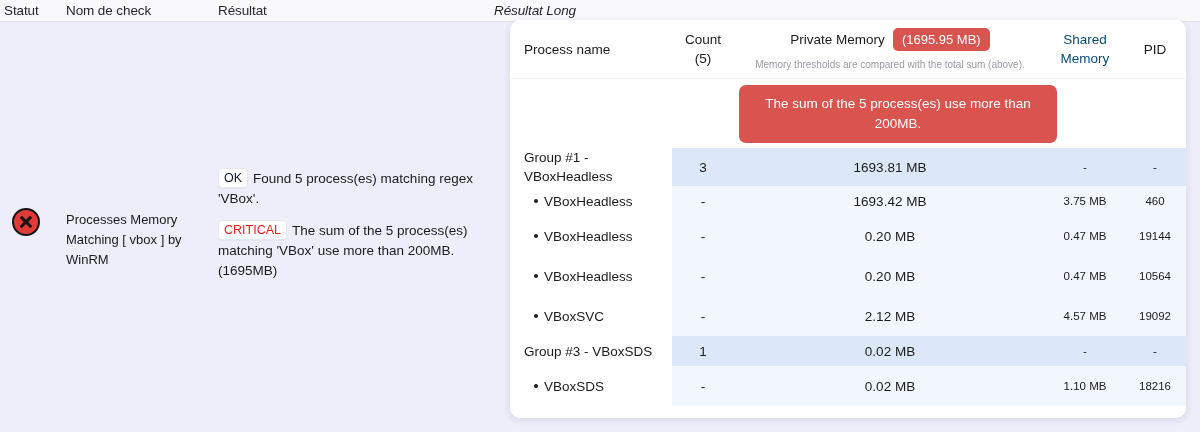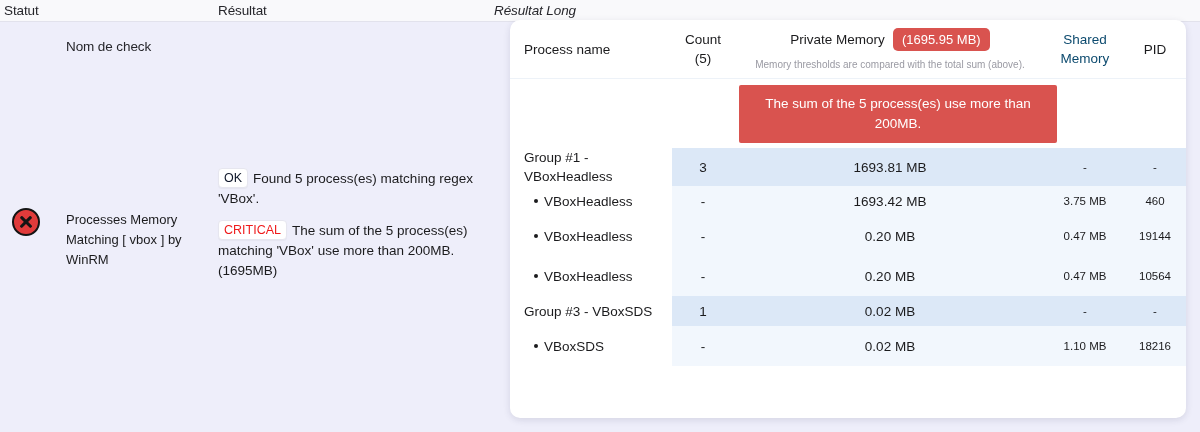--- a/index.html
+++ b/index.html
@@ -29,21 +29,21 @@
   }
   .col-header-bar .col-h {
     position: absolute;
     top: 3px;
     font-size: 13.5px;
     color: #26262b;
     white-space: nowrap;
     letter-spacing: -0.1px;
   }
   .ch-statut   { left: 4px; }
-  .ch-nom      { left: 66px; margin-top: 36px; }
+  .ch-nom      { left: 66px; }
   .ch-resultat { left: 218px; }
   .ch-rlong    { left: 494px; font-style: italic; }
 
   
   .status-cell {
     position: absolute;
     left: 12px;
     top: 208px;
     width: 30px;
     height: 30px;
@@ -197,21 +197,21 @@
     border: none;
   }
   .alert-wrap {
     padding: 6px 0 5px;
     display: flex;
     justify-content: center;
   }
   .alert-banner {
     background: #d9534f;
     color: #ffffff;
-    border-radius: 2px;
+    border-radius: 7px;
     width: 318px;
     box-sizing: border-box;
     padding: 9px 14px;
     text-align: center;
     font-size: 13.5px;
     line-height: 20px;
   }
 
   
   tbody td {
@@ -333,20 +333,27 @@
           <td class="cell-shared shaded tall">0.47 MB</td>
           <td class="cell-pid shaded tall">19144</td>
         </tr>
         <tr class="item-row">
           <td class="cell-name indent tall"><span class="bullet"></span><span>VBoxHeadless</span></td>
           <td class="cell-count shaded tall">-</td>
           <td class="cell-priv shaded tall">0.20 MB</td>
           <td class="cell-shared shaded tall">0.47 MB</td>
           <td class="cell-pid shaded tall">10564</td>
         </tr>
+        <tr class="item-row">
+          <td class="cell-name indent tall"><span class="bullet"></span><span>VBoxSVC</span></td>
+          <td class="cell-count shaded tall">-</td>
+          <td class="cell-priv shaded tall">2.12 MB</td>
+          <td class="cell-shared shaded tall">4.57 MB</td>
+          <td class="cell-pid shaded tall">19092</td>
+        </tr>
         <tr class="group-row">
           <td class="cell-name"><span>Group #3 - VBoxSDS</span></td>
           <td class="cell-count shaded">1</td>
           <td class="cell-priv shaded">0.02 MB</td>
           <td class="cell-shared shaded">-</td>
           <td class="cell-pid shaded">-</td>
         </tr>
         <tr class="item-row">
           <td class="cell-name indent tall"><span class="bullet"></span><span>VBoxSDS</span></td>
           <td class="cell-count shaded tall">-</td>

